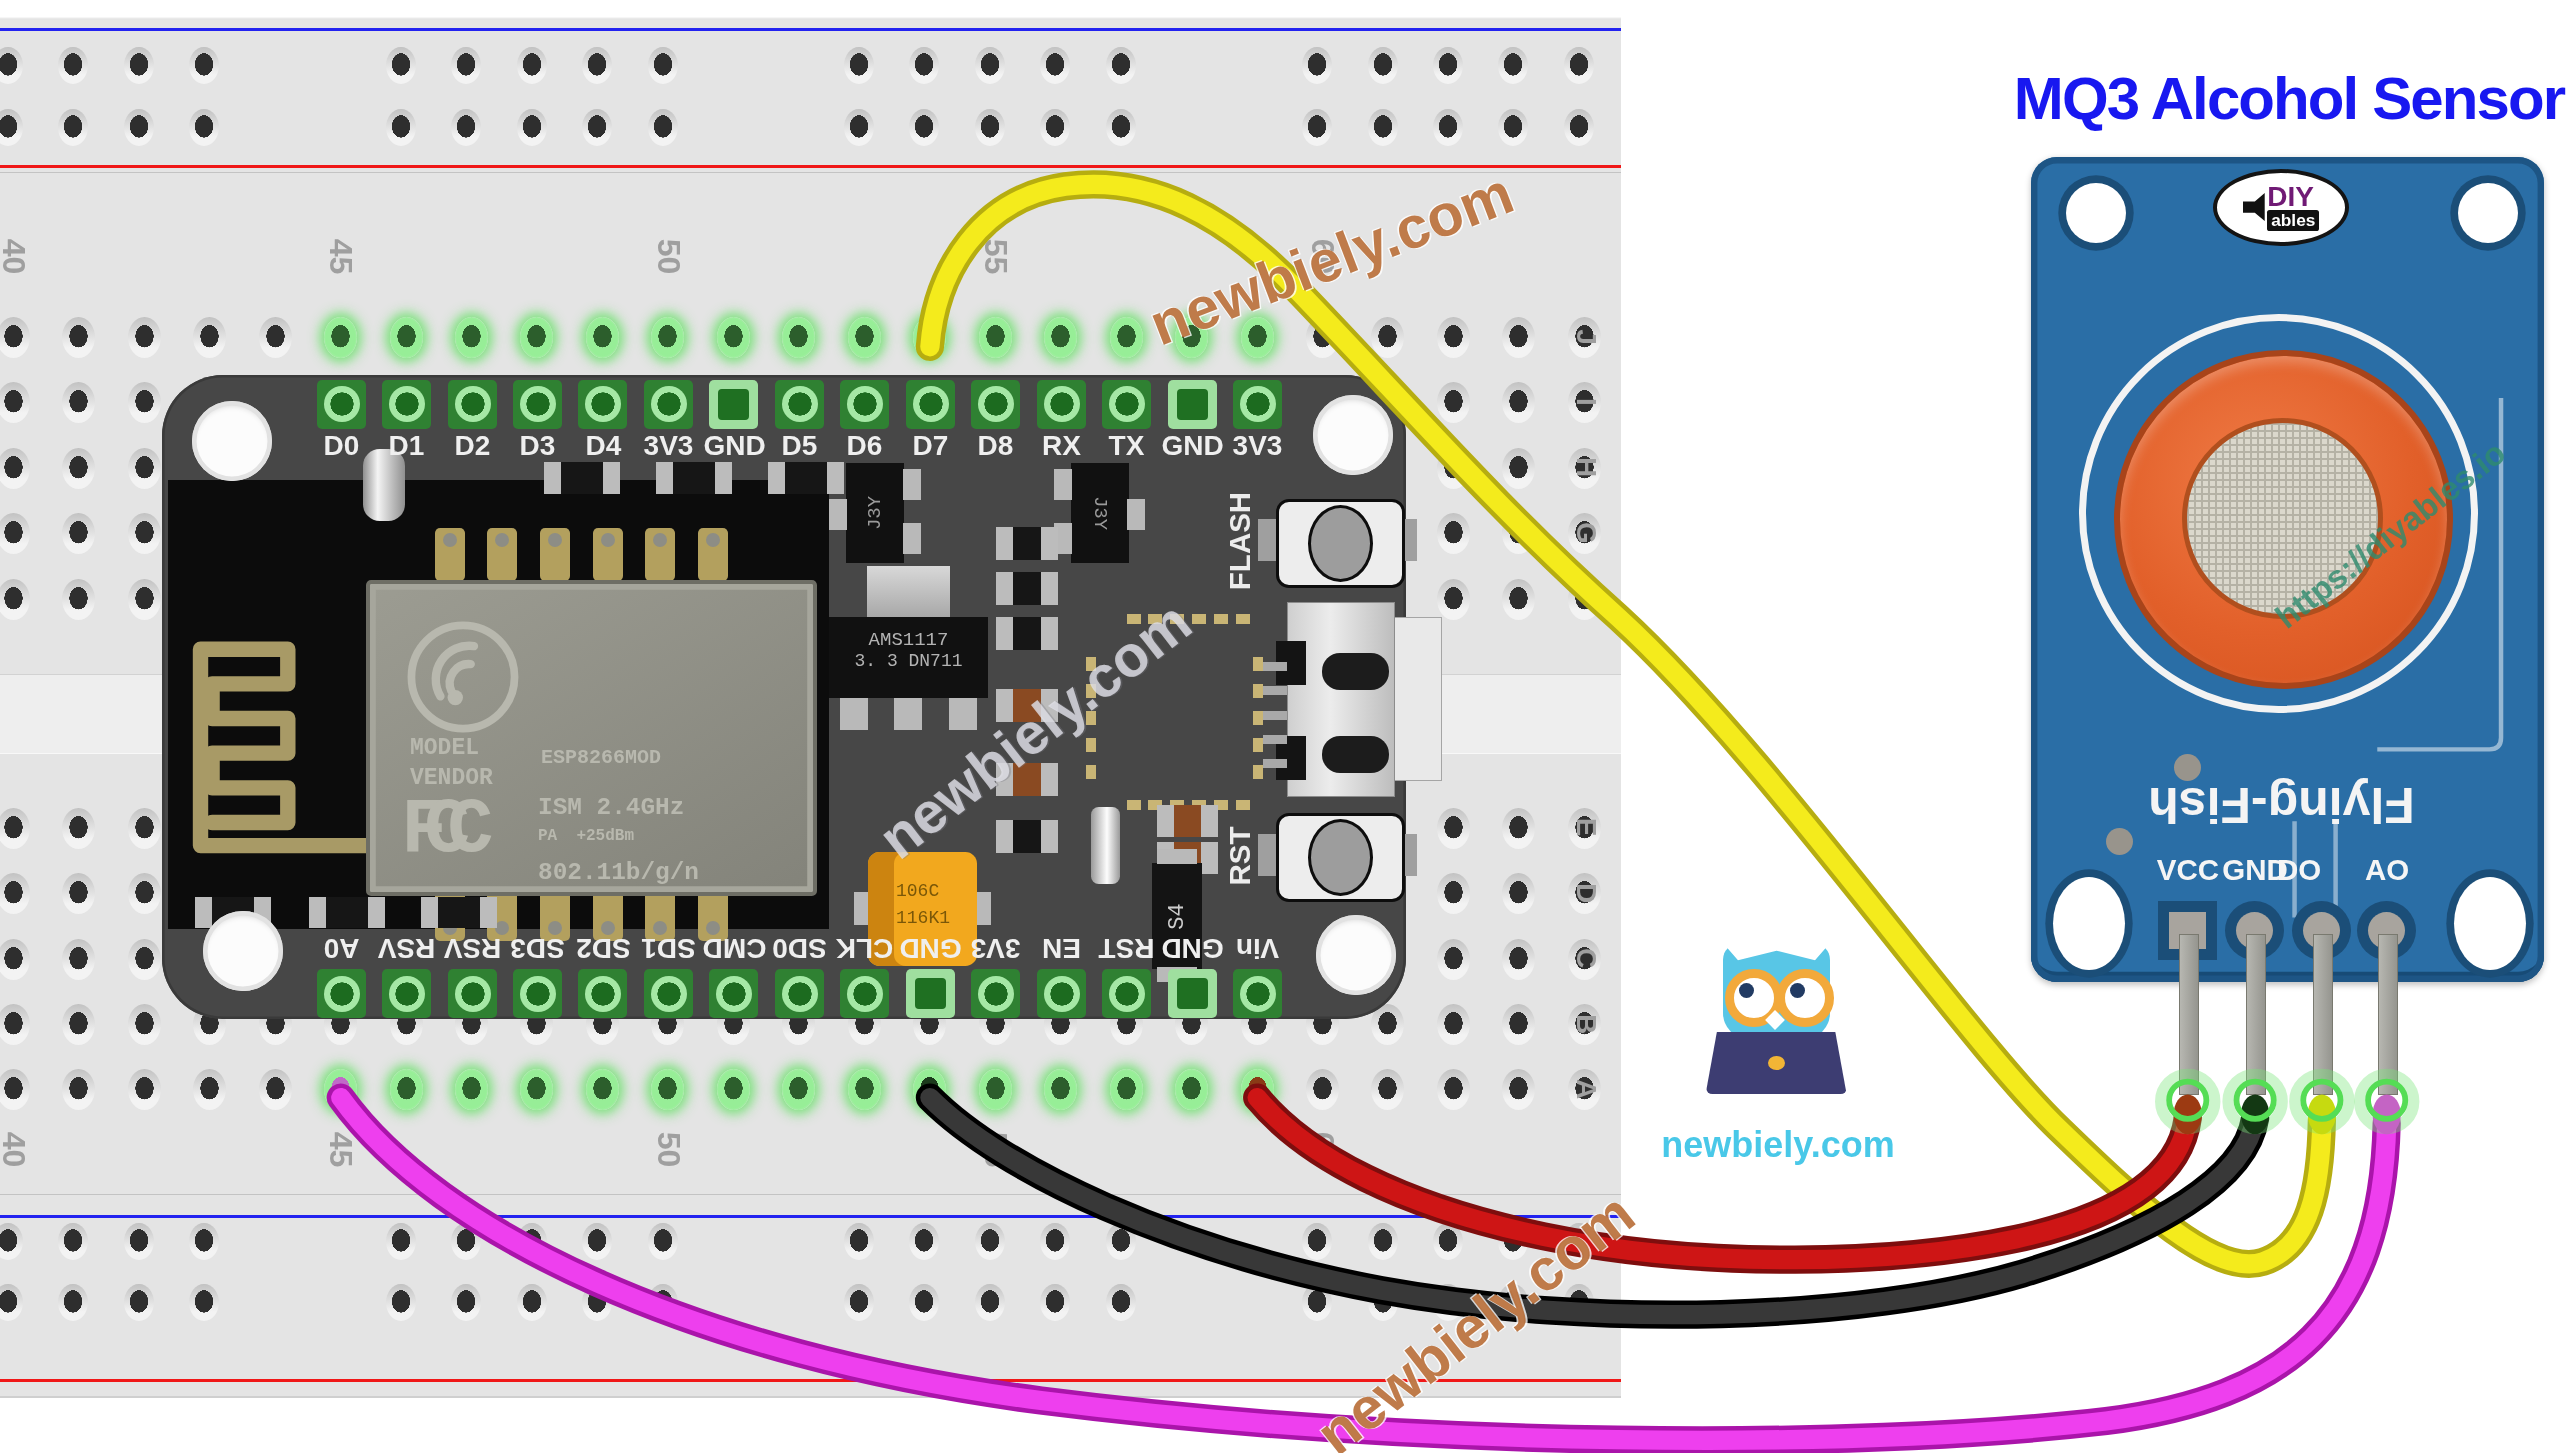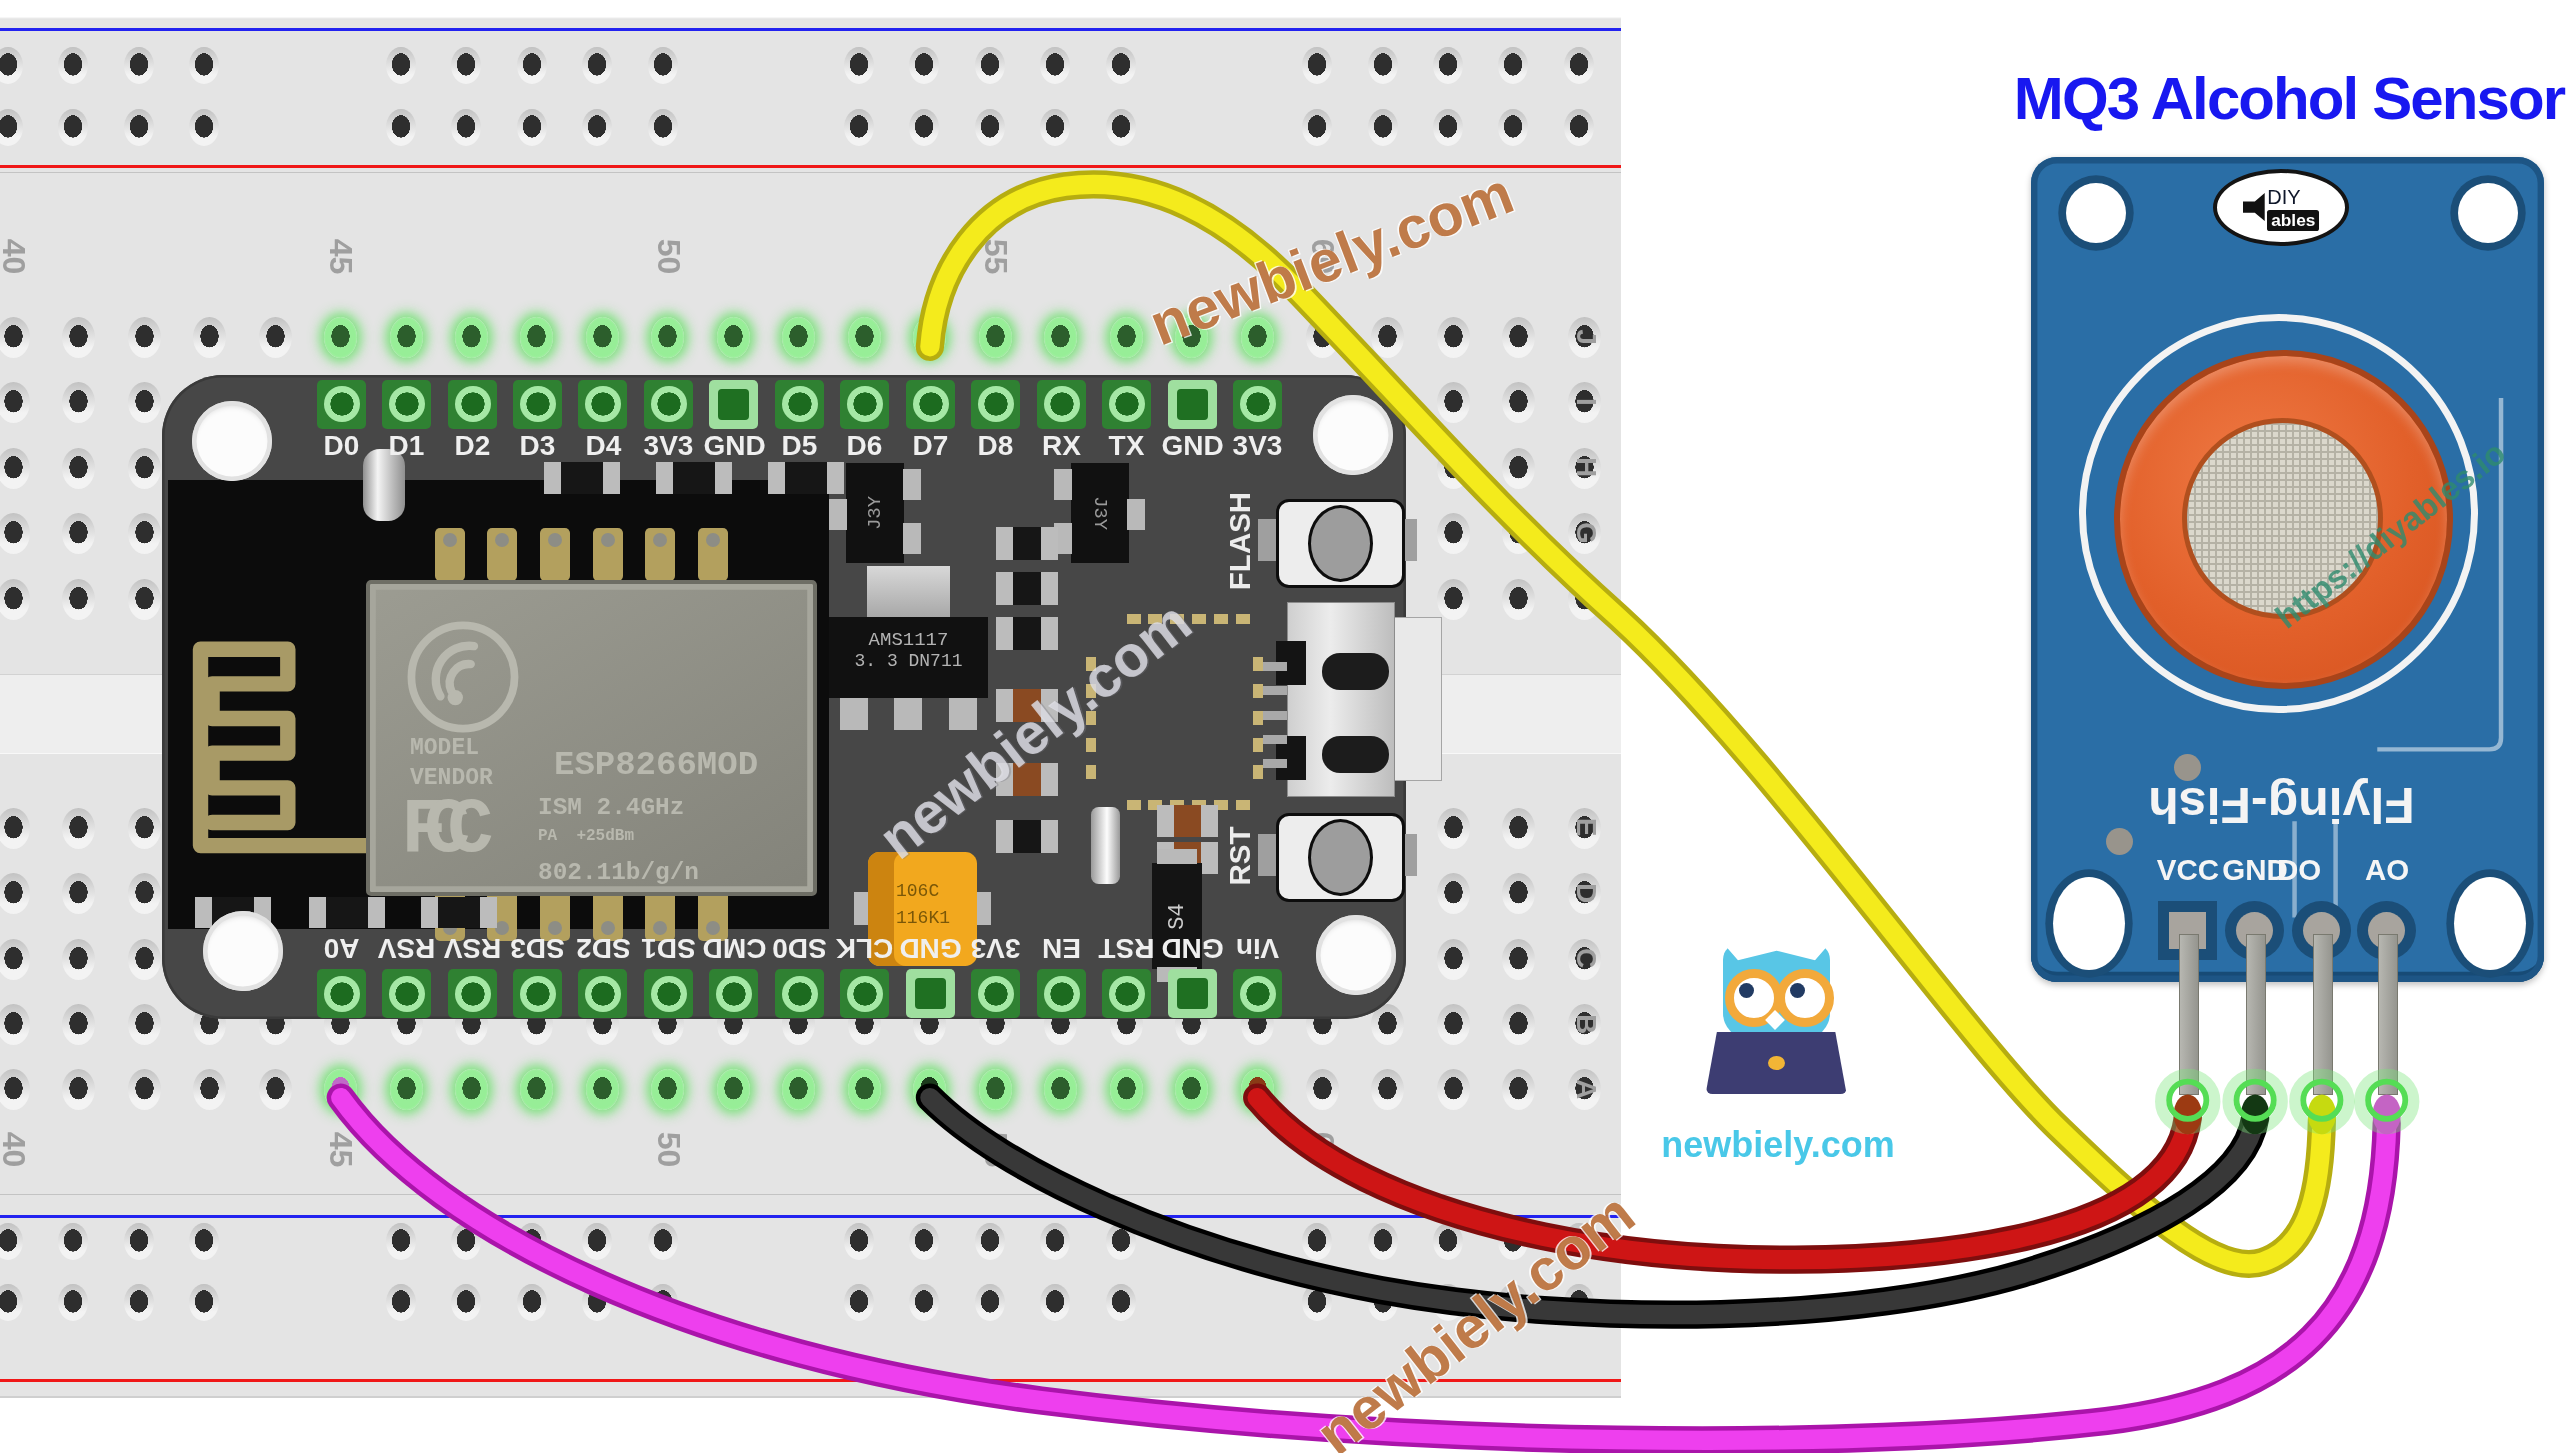--- a/index.html
+++ b/index.html
@@ -494,21 +494,21 @@
 
     <div class="abs shield">
       <svg class="abs" style="left:35px;top:35px" width="116" height="116" viewBox="0 0 180 180">
         <circle cx="90" cy="90" r="80" fill="none" stroke="#b8b8ae" stroke-width="12"></circle>
         <path d="M 55 120 A 52 52 0 0 1 107 42" fill="none" stroke="#b8b8ae" stroke-width="13" stroke-linecap="round"></path>
         <path d="M 72 112 A 30 30 0 0 1 102 70" fill="none" stroke="#b8b8ae" stroke-width="13" stroke-linecap="round"></path>
         <circle cx="78" cy="122" r="12" fill="#b8b8ae"></circle>
       </svg>
       <div class="abs shtxt" style="left:40px;top:151px;font-size:23px">MODEL</div>
       <div class="abs shtxt" style="left:40px;top:181px;font-size:23px">VENDOR</div>
-      <div class="abs shtxt" style="left:184px;top:162px;font-size:34px">ESP8266MOD</div>
+      <div class="abs shtxt" style="left:171px;top:162px;font-size:20px">ESP8266MOD</div>
       <div class="abs shtxt" style="left:31px;top:203px;font-size:77px;letter-spacing:-0.30em">FCC</div>
       <div class="abs shtxt" style="left:168px;top:210px;font-size:24.4px">ISM 2.4GHz</div>
       <div class="abs shtxt" style="left:168px;top:243px;font-size:16px">PA  +25dBm</div>
       <div class="abs shtxt" style="left:168px;top:275px;font-size:24.4px">802.11b/g/n</div>
     </div>
 
     <div class="abs" style="left:705px;top:191px;width:83px;height:51px;background:linear-gradient(180deg,#d8d8d8,#a8a8a8)"></div>
     <div class="abs chip" style="left:667px;top:242px;width:159px;height:81px;text-align:center">
       <div style="font-size:19px;margin-top:11.6px">AMS1117</div>
       <div style="font-size:18px">3. 3  DN711</div>
@@ -820,21 +820,21 @@
     <div class="abs" style="left:143px;top:597px;width:27px;height:27px;border-radius:50%;background:#98948c"></div>
     <div class="abs" style="left:75px;top:671px;width:27px;height:27px;border-radius:50%;background:#98948c"></div>
 
     <div class="abs ringW" style="left:48px;top:157px;width:385px;height:385px"></div>
     <div class="abs orange" style="left:83px;top:193px;width:327px;height:327px"></div>
     <div class="abs mesh" style="left:151px;top:261px;width:191px;height:191px"></div>
 
     <div class="abs ellipse-logo" style="left:182px;top:11.6px;width:128px;height:69px">
       <div style="width:22px;height:28px;background:#111;margin-right:2.6px;clip-path:polygon(0 30%,55% 30%,100% 0,100% 100%,55% 70%,0 70%)"></div>
       <div style="text-align:left">
-        <div style="font-weight:normal;font-size:20px;color:#0f172a;line-height:26px">DIY</div>
+        <div style="font-weight:bold;font-size:28px;color:#701a75;line-height:26px">DIY</div>
         <div style="font-weight:bold;font-size:17.3px;color:#fff;background:#111;padding:0 3.9px;border-radius:2.6px">ables</div>
       </div>
     </div>
 
     <div class="abs wm" style="left:167px;top:359px;width:385px;transform:rotate(-38deg);font-size:33px;color:rgba(46,139,110,.8);text-shadow:none">https://diyables.io</div>
 
     <div class="abs rot180" style="left:58px;top:619px;width:385px;text-align:center;font-size:50px;font-weight:bold;color:#f4f4f4">Flying-Fish</div>
 
     <div id="sensorPins" class="abs" style="left:0;top:0">
         <div class="spinlab" style="position: absolute; left: 112px; top: 696px; width: 90px; text-align: center;">VCC</div>

